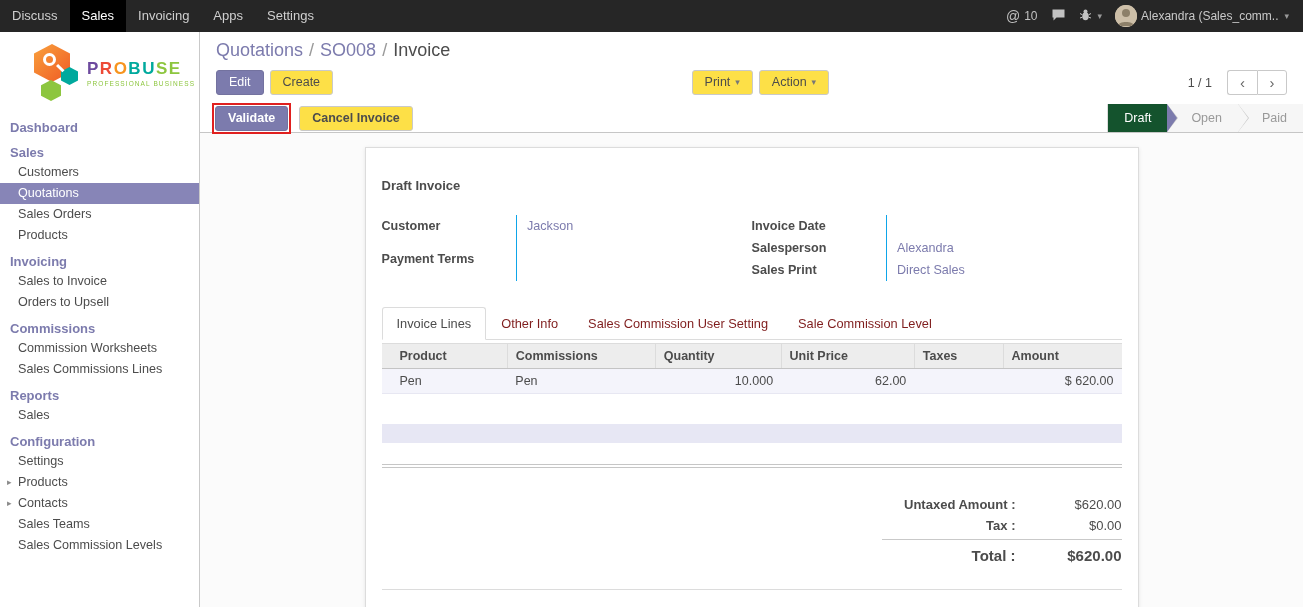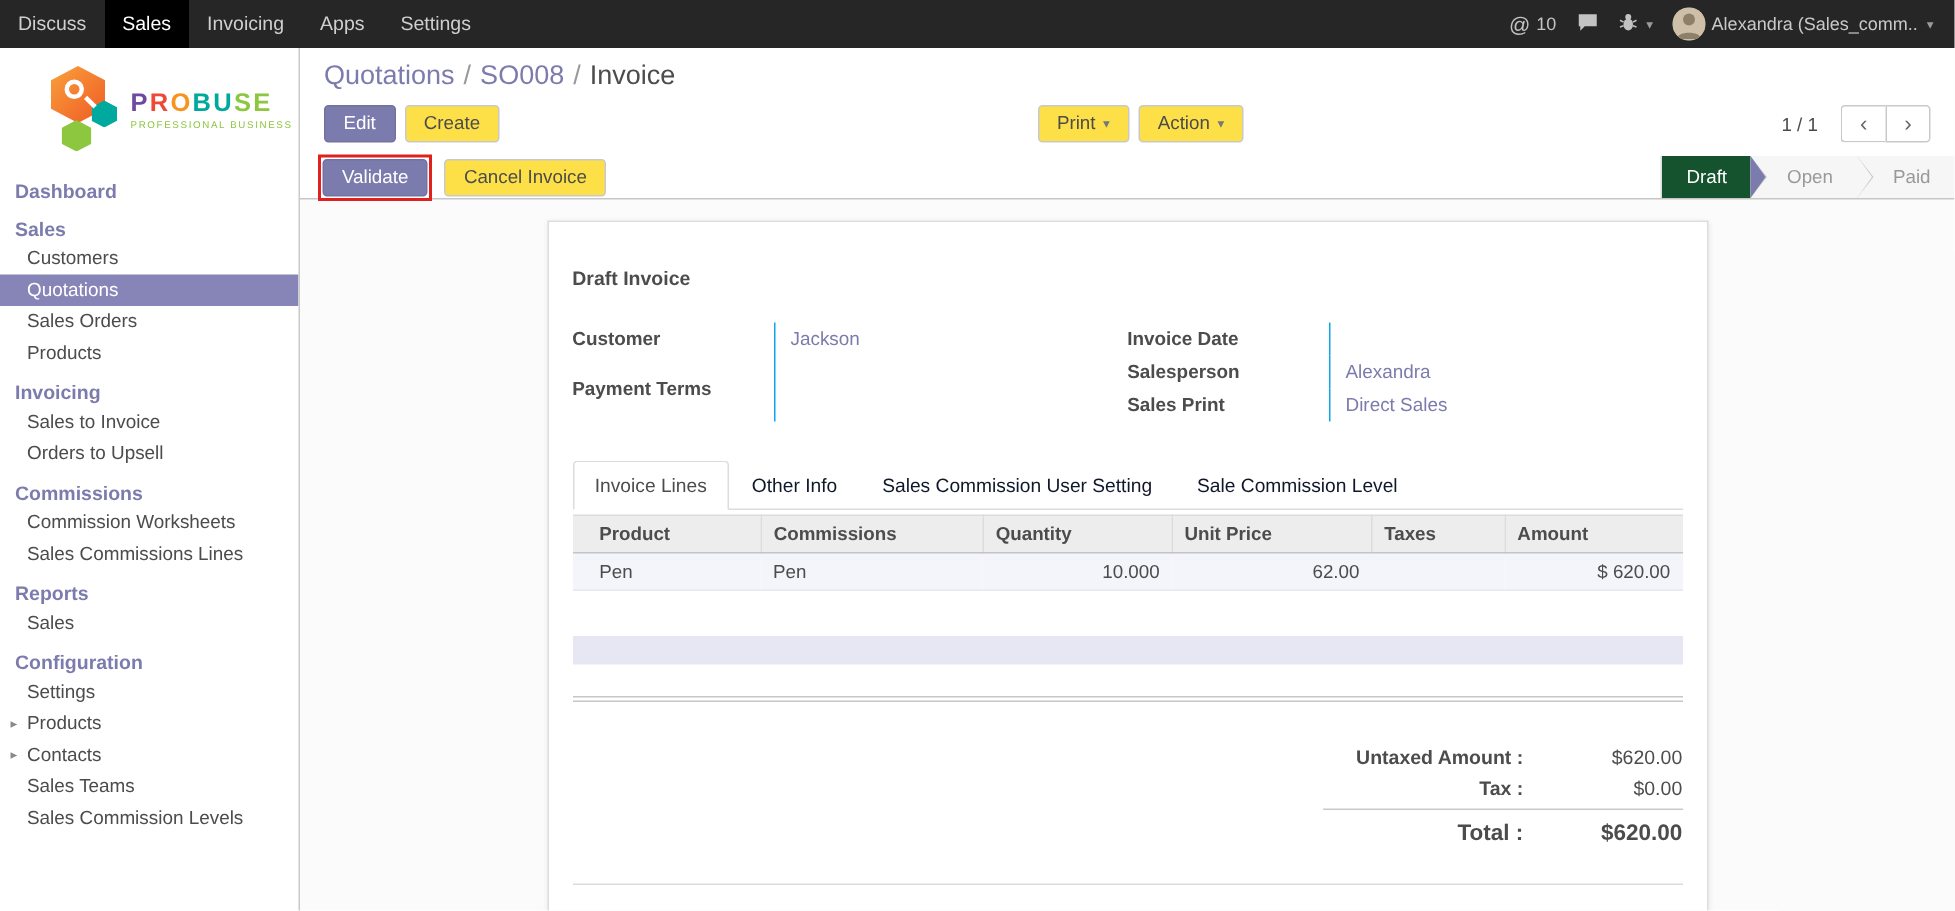--- a/index.html
+++ b/index.html
@@ -61,21 +61,21 @@
   .pager-btns { display:inline-flex; }
   .pager-btn { width:30px; height:25px; border:1px solid #c9c9c9; background:#fff; color:#666;
     font-size:15px; line-height:1; cursor:pointer; }
   .pager-btn.prev { border-radius:3px 0 0 3px; border-right:none; }
   .pager-btn.next { border-radius:0 3px 3px 0; }
 
   
   .statusbar { display:flex; align-items:center; height:29px; background:#fff;
     border-bottom:1px solid #c6c6c6; padding-left:12px; }
   .annotated { display:inline-flex; border:2px solid #e0201f; padding:1px; margin-right:8px; }
-  .btn-sm { padding:4px 12px; }
+  .btn-sm { padding:4px 12px;font-weight:bold; }
   .steps { margin-left:auto; display:flex; align-self:stretch; border-left:1px solid #dcdcdc; }
   .step { position:relative; height:28px; line-height:28px; padding:0 16px; font-size:12.5px;
     background:#f6f6f6; color:#999; cursor:pointer; }
   .step.notch { padding-left:24px; }
   .step.point::before { content:""; position:absolute; right:-11px; top:0; width:0; height:0;
     border-top:14px solid transparent; border-bottom:14px solid transparent; border-left:11px solid #c9c9c9; }
   .step.point::after { content:""; position:absolute; right:-10px; top:0; width:0; height:0;
     border-top:14px solid transparent; border-bottom:14px solid transparent; border-left:10px solid #f6f6f6; }
   .step.active { background:#14532d; color:#fff; }
   .step.active.point::after { border-left-color:#7c7bad; }
@@ -87,21 +87,21 @@
     border:1px solid #dcdcdc; box-shadow:0 1px 4px rgba(0,0,0,.09); padding:30px 16px 16px; }
   .sheet-title { font-weight:bold; font-size:13px; }
   .field-groups { display:flex; margin-top:22px; }
   .fields { width:50%; border-collapse:collapse; font-size:12.6px; }
   .fields td { height:22px; vertical-align:top; }
   .f-label { width:135px; font-weight:bold; padding:4px 10px 4px 0; border-right:1px solid #0ea5e9; }
   .f-value { padding:4px 0 4px 10px; }
   .f-value.link { color:#7c7bad; cursor:pointer; }
 
   .tabs { display:flex; align-items:flex-end; border-bottom:1px solid #dcdcdc; margin-top:26px; }
-  .tab { padding:8px 14px; font-size:12.8px; color:#0f172a; cursor:pointer;
+  .tab { padding:8px 14px; font-size:12.8px; color:#7f1d1d; cursor:pointer;
     border:1px solid transparent; border-bottom:none; }
   .tab.active { background:#fff; color:#4c4c4c; border-color:#dcdcdc; border-radius:3px 3px 0 0;
     margin-bottom:-1px; border-bottom:1px solid #fff; }
 
   table.lines { width:100%; border-collapse:collapse; margin-top:3px; font-size:12.5px; }
   .lines th { background:#ededed; font-weight:bold; text-align:left; padding:5px 8px;
     border:1px solid #dcdcdc; border-bottom:1px solid #c4c4c4; }
   .lines th:first-child { border-left:none; padding-left:18px; }
   .lines th:last-child { border-right:none; }
   .lines td { padding:5px 8px; }

